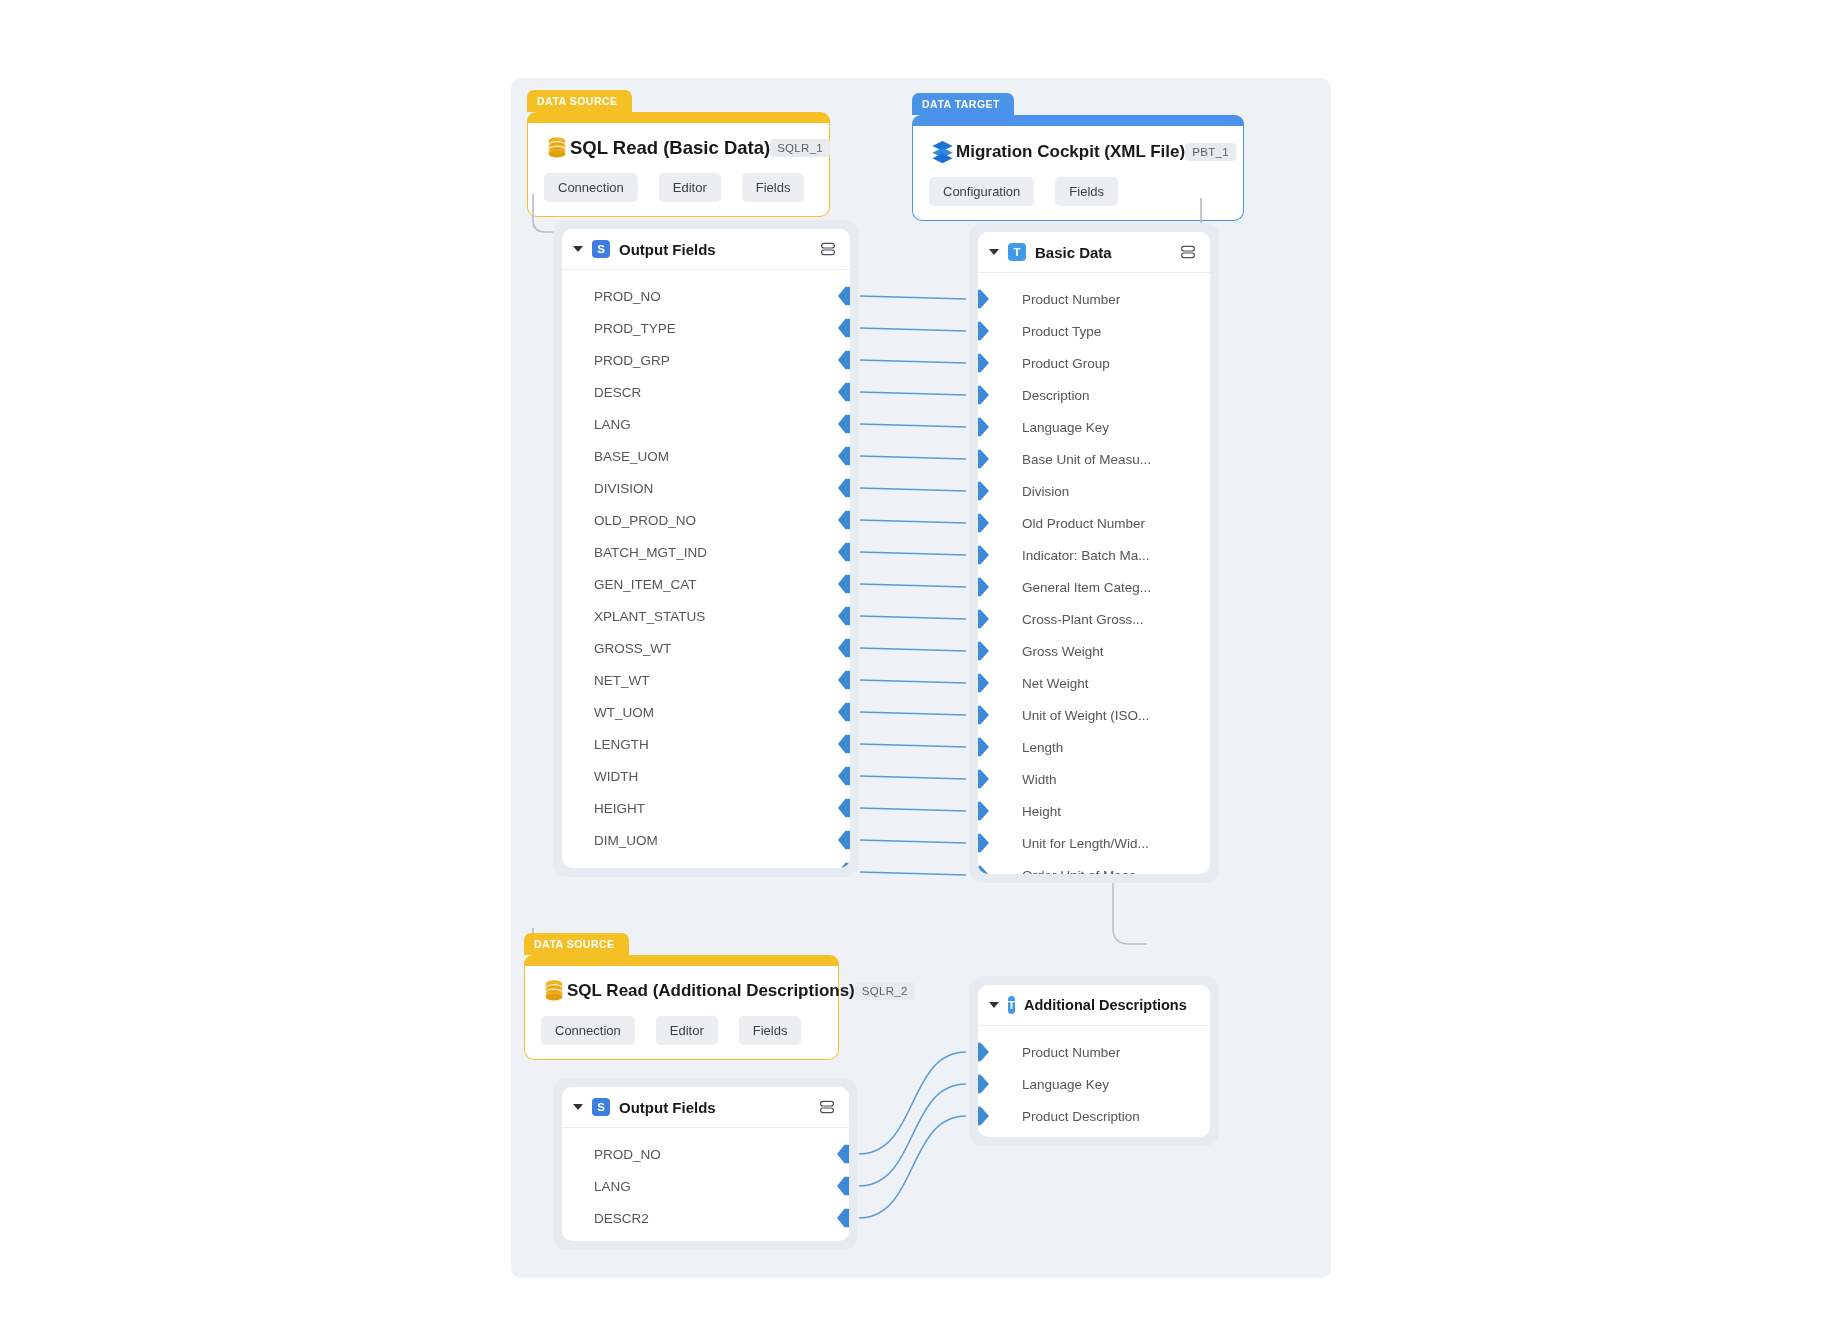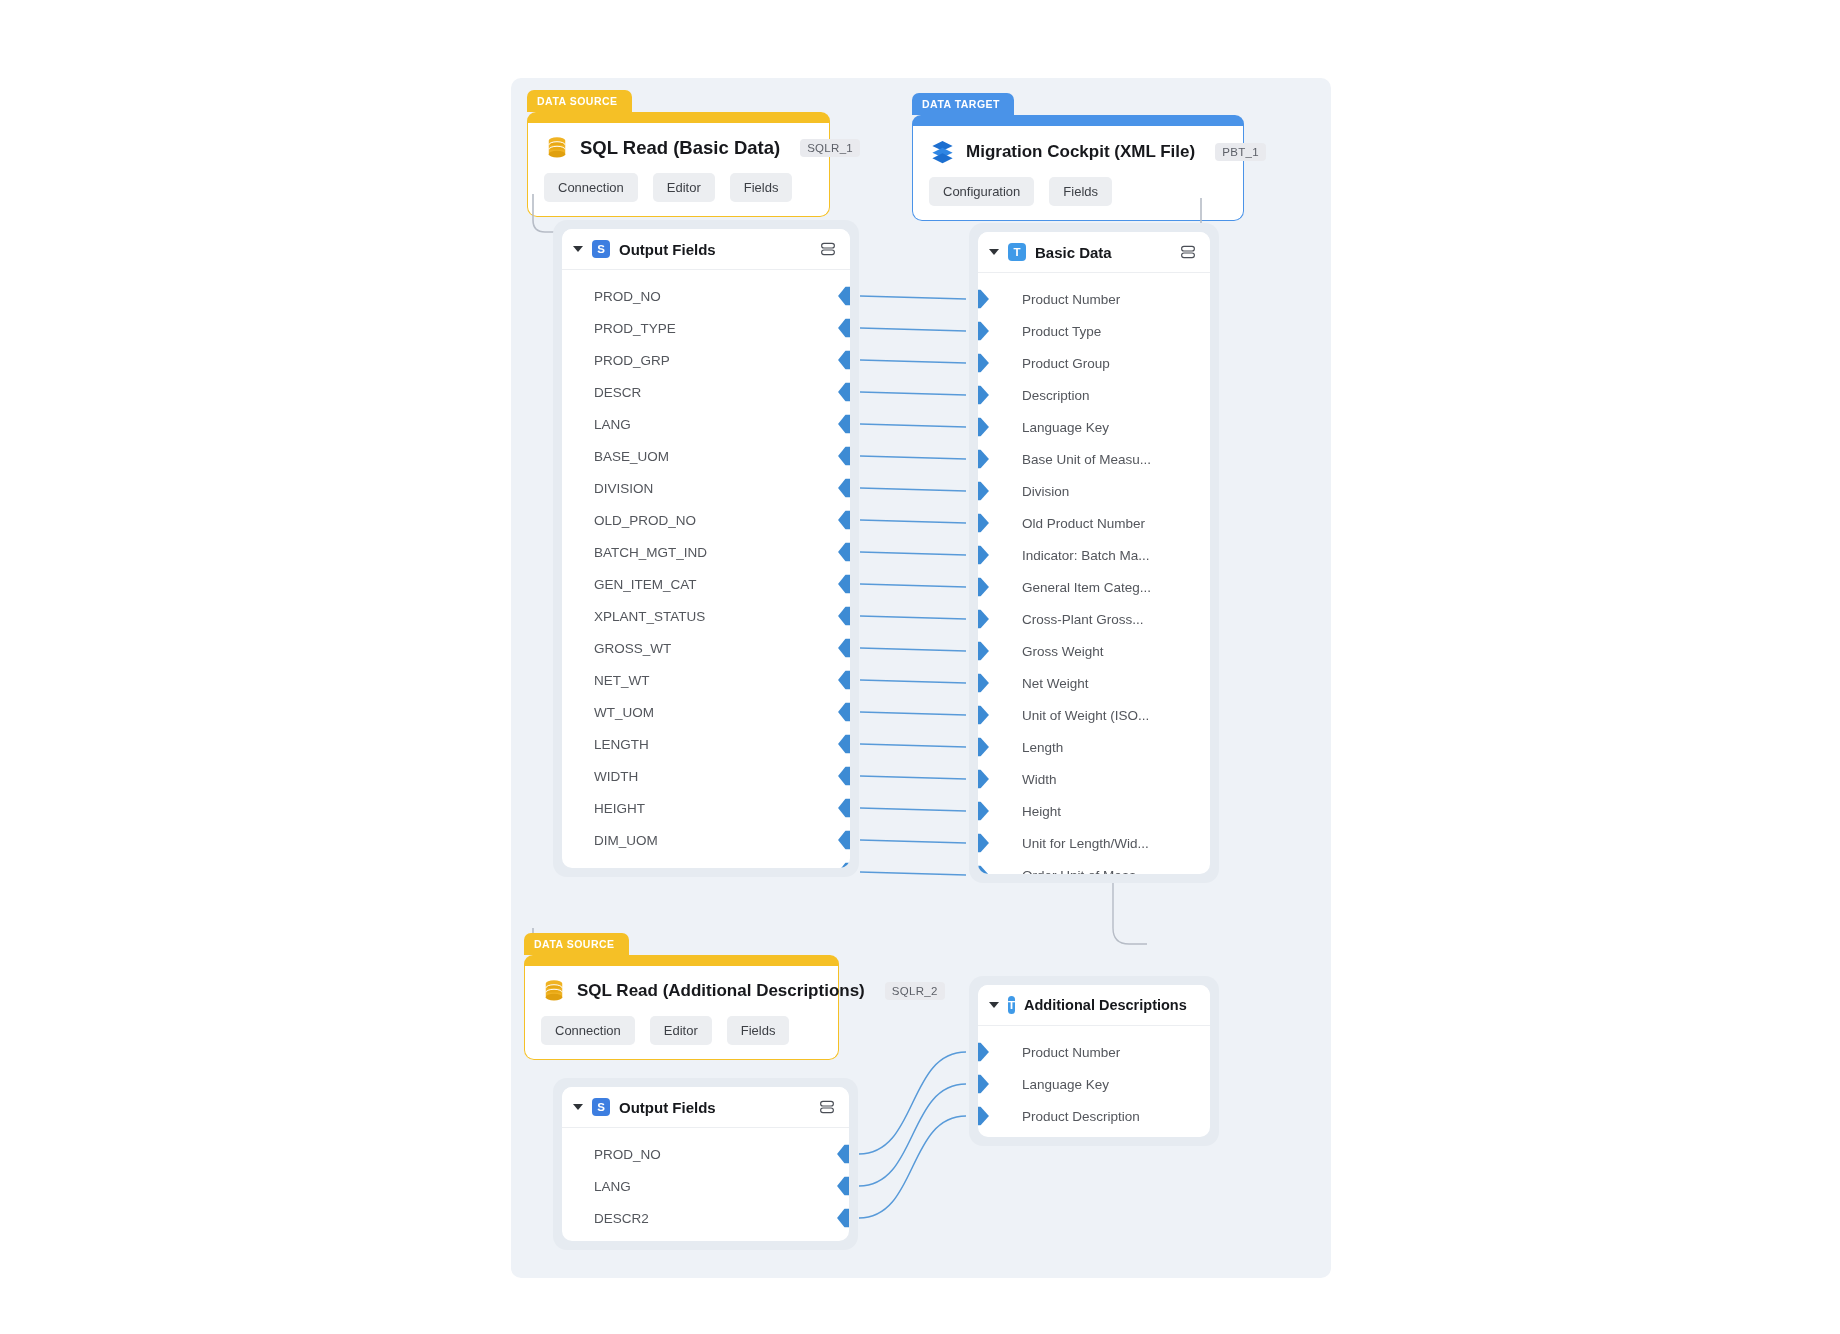--- a/index.html
+++ b/index.html
@@ -52,34 +52,34 @@
     padding: 12px 16px 14px 16px;
     background: #fff;
   }
   .node.src .tab { background: #f5c026; }
   .node.src .bar { background: #f5c026; }
   .node.src .body { border-color: #f5c026; }
   .node.tgt .tab { background: #4a93e8; }
   .node.tgt .bar { background: #4a93e8; }
   .node.tgt .body { border-color: #4a93e8; }
 
-  .node-row { display: flex; align-items: center; gap: 10px; }
+  .node-row { display: flex; align-items: center; }
   .node-title {
     font-size: 18.5px; font-weight: 700; color: #17181c;
     white-space: nowrap;
   }
   .node-spacer { flex: 1; }
   .chip {
     background: #e9eaee; color: #5d6068;
     font-size: 11.5px; border-radius: 4px;
     padding: 3px 7px; letter-spacing: .3px;
     white-space: nowrap;
   }
   .ic { width: 18px; height: 18px; display: block; opacity: .62; }
-  .tabs { display: flex; gap: 15px; margin-top: 12px; }
+  .tabs { display: flex; gap: 21px; margin-top: 12px; }
   .tabbtn {
     background: #eceef1; color: #3c3f45;
     border-radius: 5px; font-size: 13px;
     padding: 7px 14px; white-space: nowrap;
   }
   
   .dbicon { width: 26px; height: 26px; flex: 0 0 auto; }
   .stackicon { width: 27px; height: 27px; flex: 0 0 auto; }
 
   

